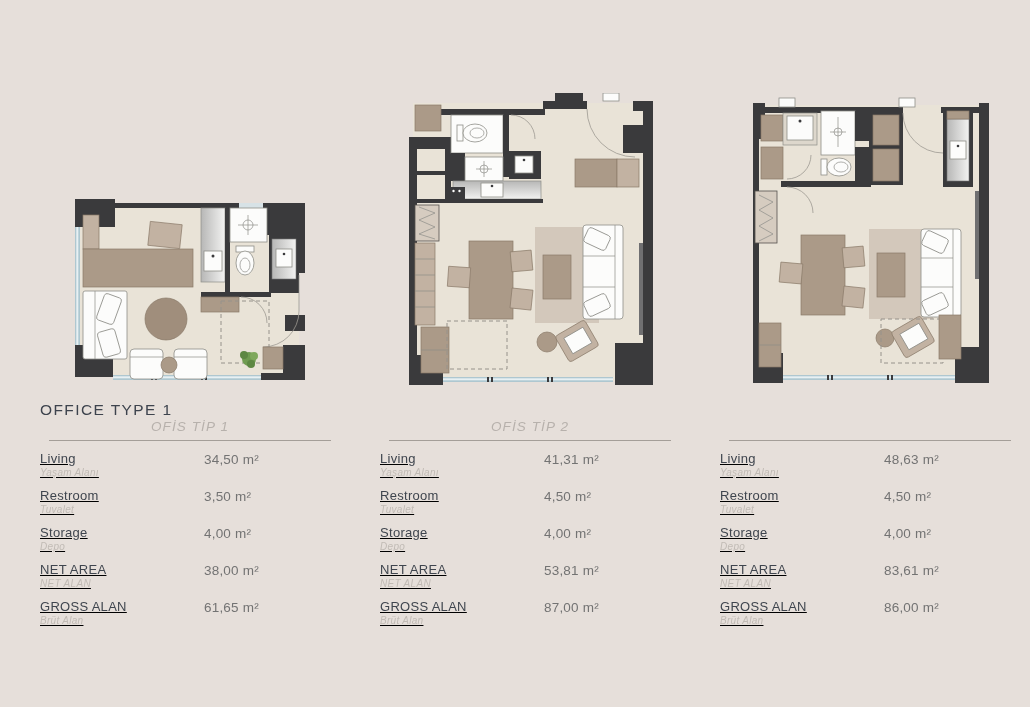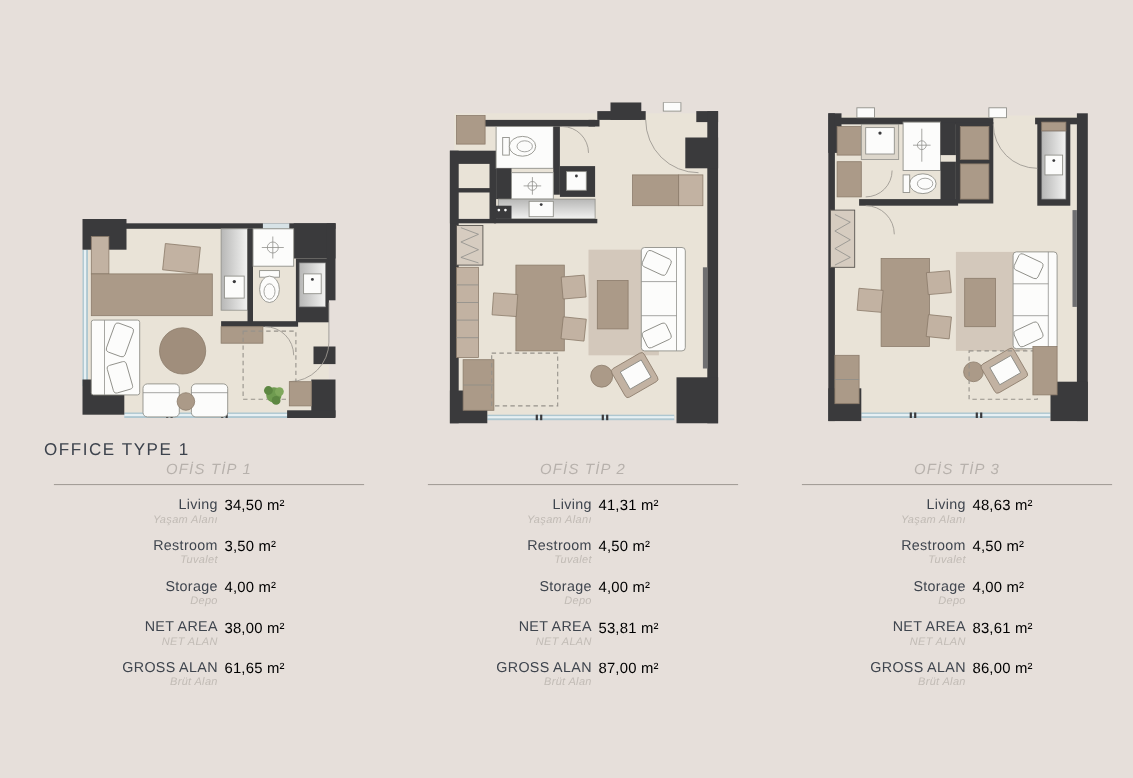--- a/index.html
+++ b/index.html
@@ -11,25 +11,25 @@
   #svg1{left:33px;top:199px;}
   #svg2{left:27px;top:93px;}
   #svg3{left:31px;top:95px;}
   .plan-title{position:absolute;top:401px;left:0;width:100%;margin:0;text-align:left;
               font-size:15.5px;font-weight:normal;letter-spacing:1.4px;color:#3d434d;}
   .plan-subtitle{position:absolute;top:419px;left:0;width:100%;text-align:center;
                  font-style:italic;font-size:13.5px;letter-spacing:1.1px;color:#b7b1ac;}
   .rule{position:absolute;top:440px;left:9px;width:282px;height:1px;background:#a49e98;}
   .area-table{position:absolute;top:453px;left:0;width:100%;}
   .area-row{display:flex;align-items:flex-start;margin-bottom:11px;}
-  .lbl{width:158px;text-align:right;}
+  .lbl{width:158px;text-align:left;text-decoration:underline;}
   .en{display:block;font-size:13px;line-height:12px;color:#3f454e;letter-spacing:.3px;}
   .tr{display:block;font-size:10px;line-height:12px;font-style:italic;color:#c1bbb5;
       margin-top:2px;letter-spacing:.3px;}
-  .val{padding-left:6px;font-size:13.5px;line-height:13px;color:#000000;letter-spacing:.2px;}
+  .val{padding-left:6px;font-size:13.5px;line-height:13px;color:#737373;letter-spacing:.2px;}
   
   .w{fill:#3a3a3c;}
   .fl{fill:#e9e3d7;}
   .wd{fill:#ab9a88;stroke:#8a7a69;stroke-width:.7;}
   .wdl{fill:#c2b2a2;stroke:#8a7a69;stroke-width:.7;}
   .wh{fill:#fcfcfb;stroke:#8e8e88;stroke-width:.8;}
   .rugc{fill:#d3c8bb;}
   .gl{fill:#aec7d0;}
   .gli{fill:#e7f0f3;}
   .dash{fill:none;stroke:#96928b;stroke-width:1;stroke-dasharray:4 3;}
@@ -430,21 +430,20 @@
           </g>
         <circle class="wd" cx="134" cy="243" r="9"></circle>
         <g transform="translate(162,242) rotate(-30)">
           <rect class="wdl" x="-17" y="-15" width="34" height="30" rx="3"></rect>
           <rect class="wh" x="-10" y="-9" width="22" height="18"></rect>
         </g>
         <rect class="dash" x="130" y="224" width="62" height="44"></rect>
         <rect class="wd" x="188" y="220" width="22" height="44"></rect>
       </g>
     </svg>
-    <div class="plan-subtitle">OFİS TİP 3</div>
     <div class="rule"></div>
     <div class="area-table">
       <div class="area-row">
         <div class="lbl">
             <span class="en">Living</span>
             <span class="tr">Yaşam Alanı</span>
           </div>
         <div class="val">48,63 m²</div>
       </div>
       <div class="area-row">

